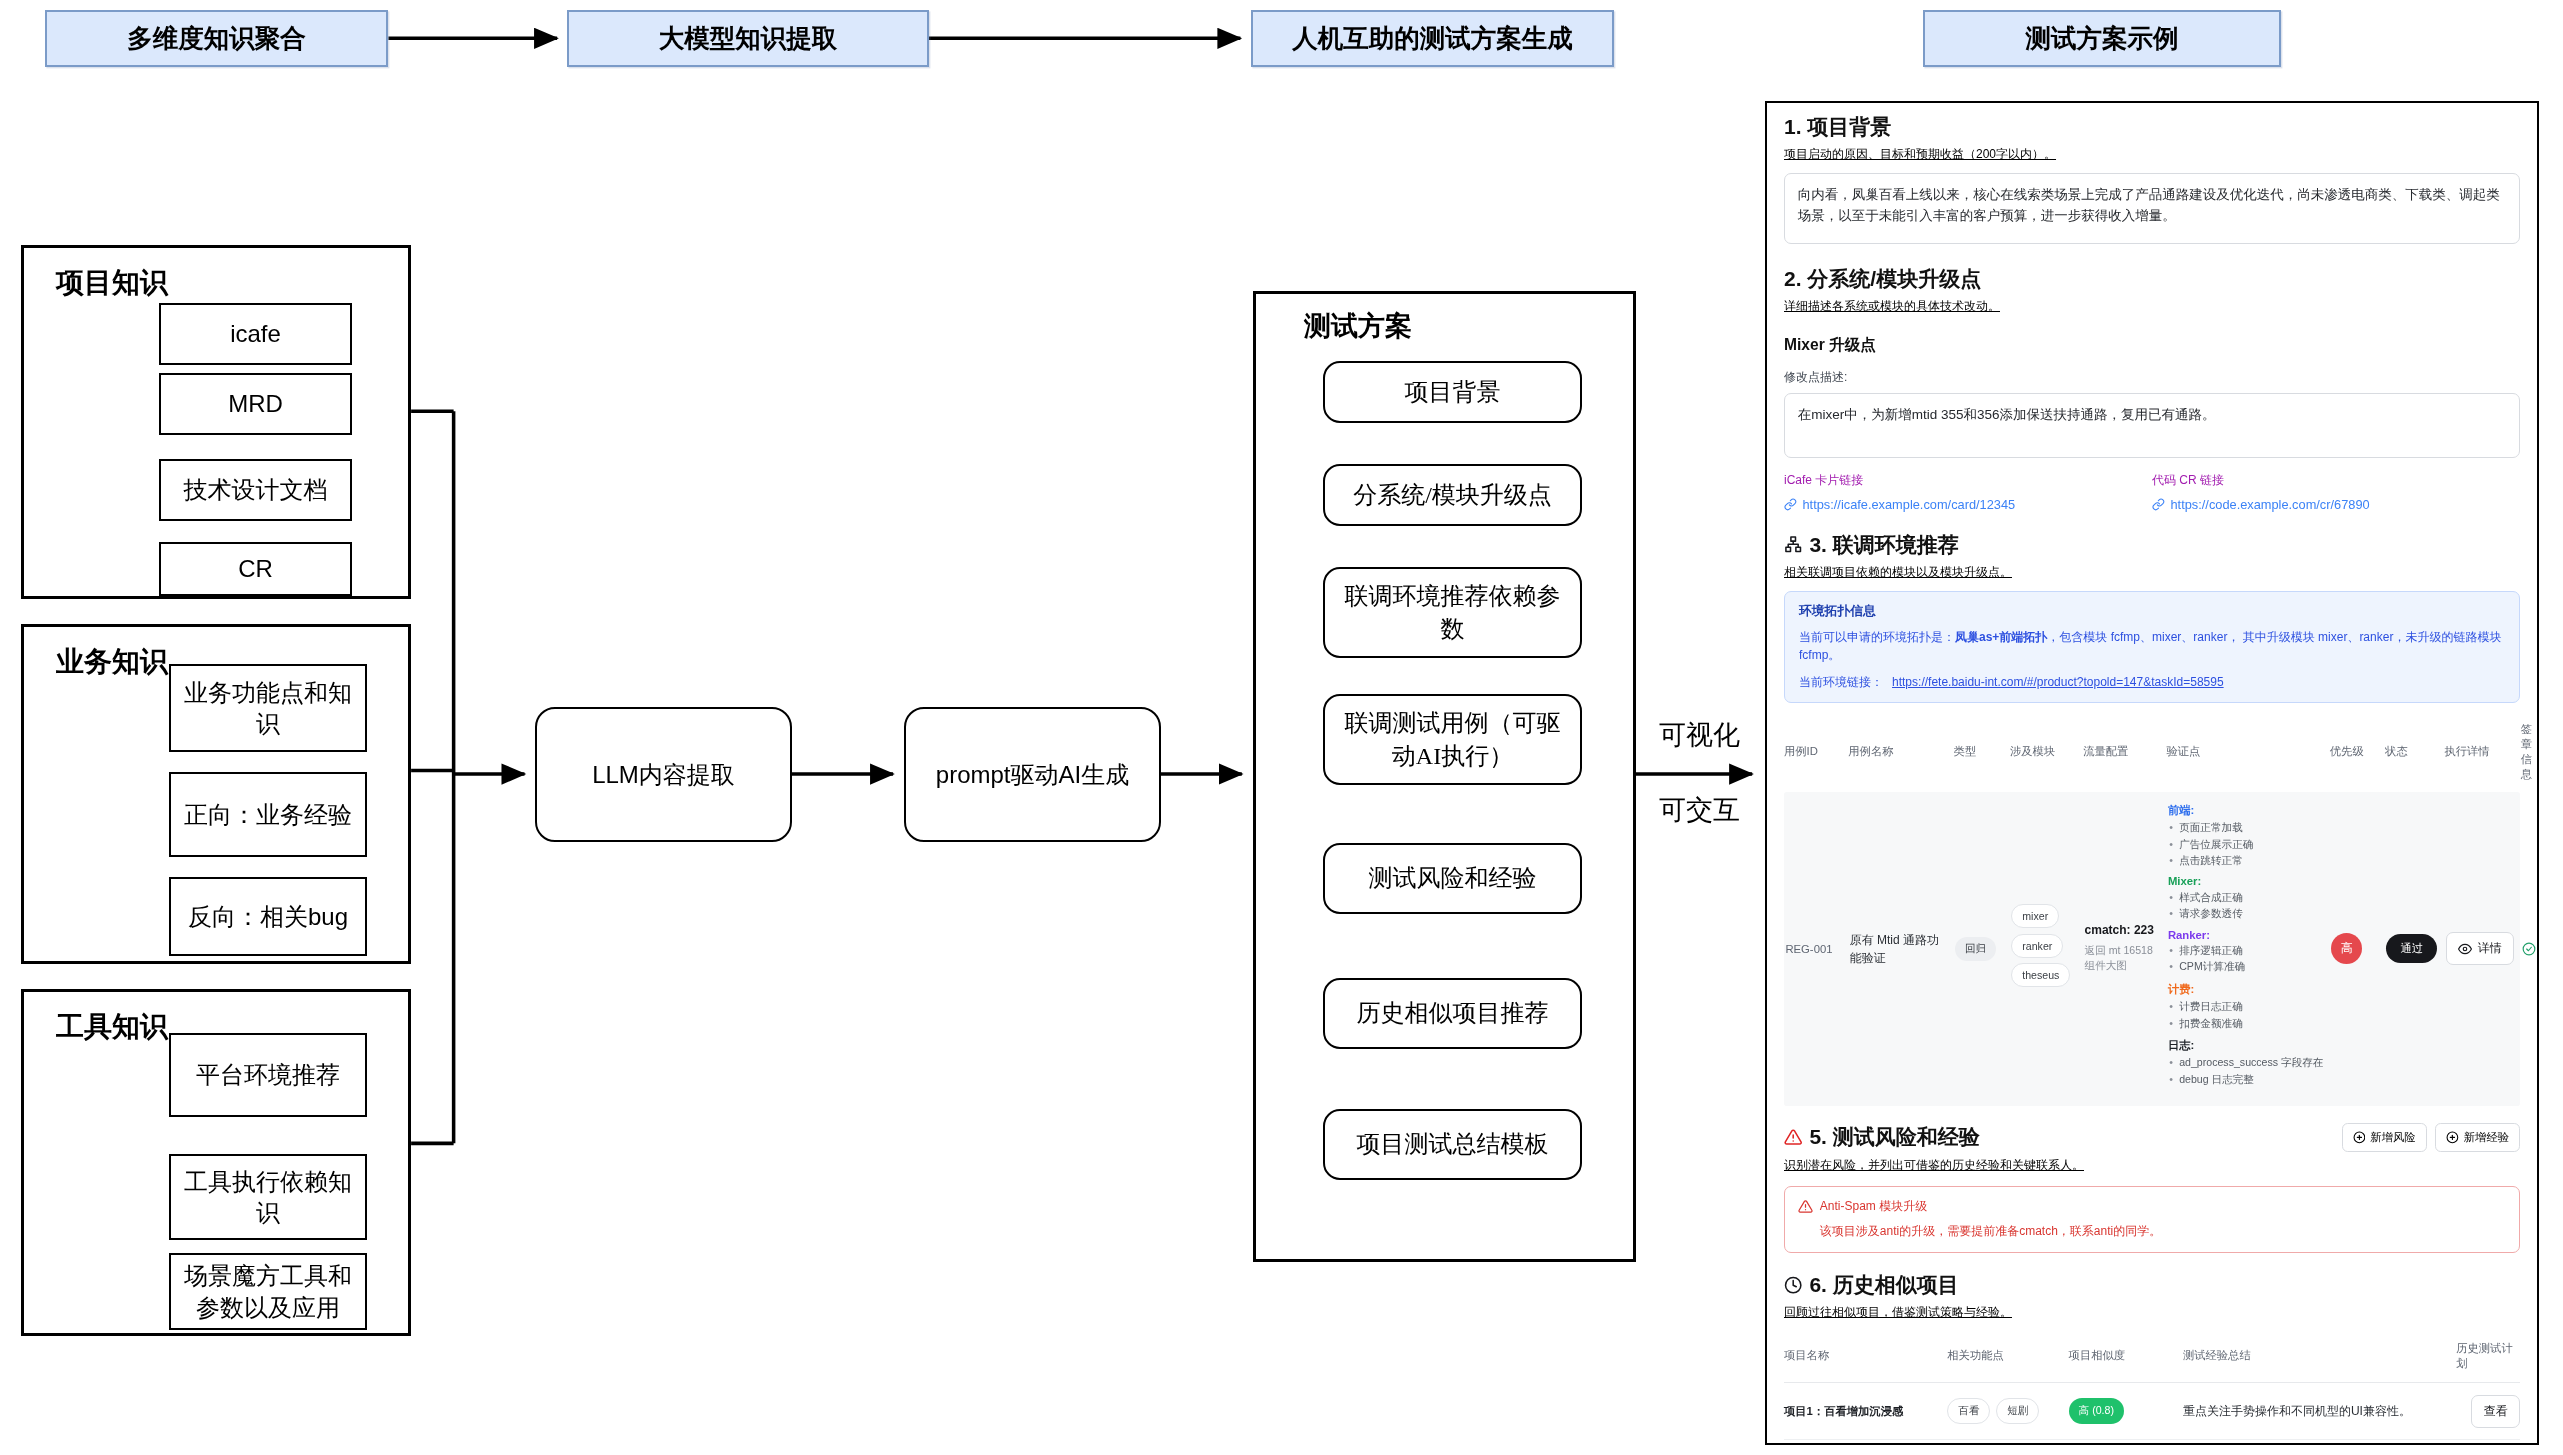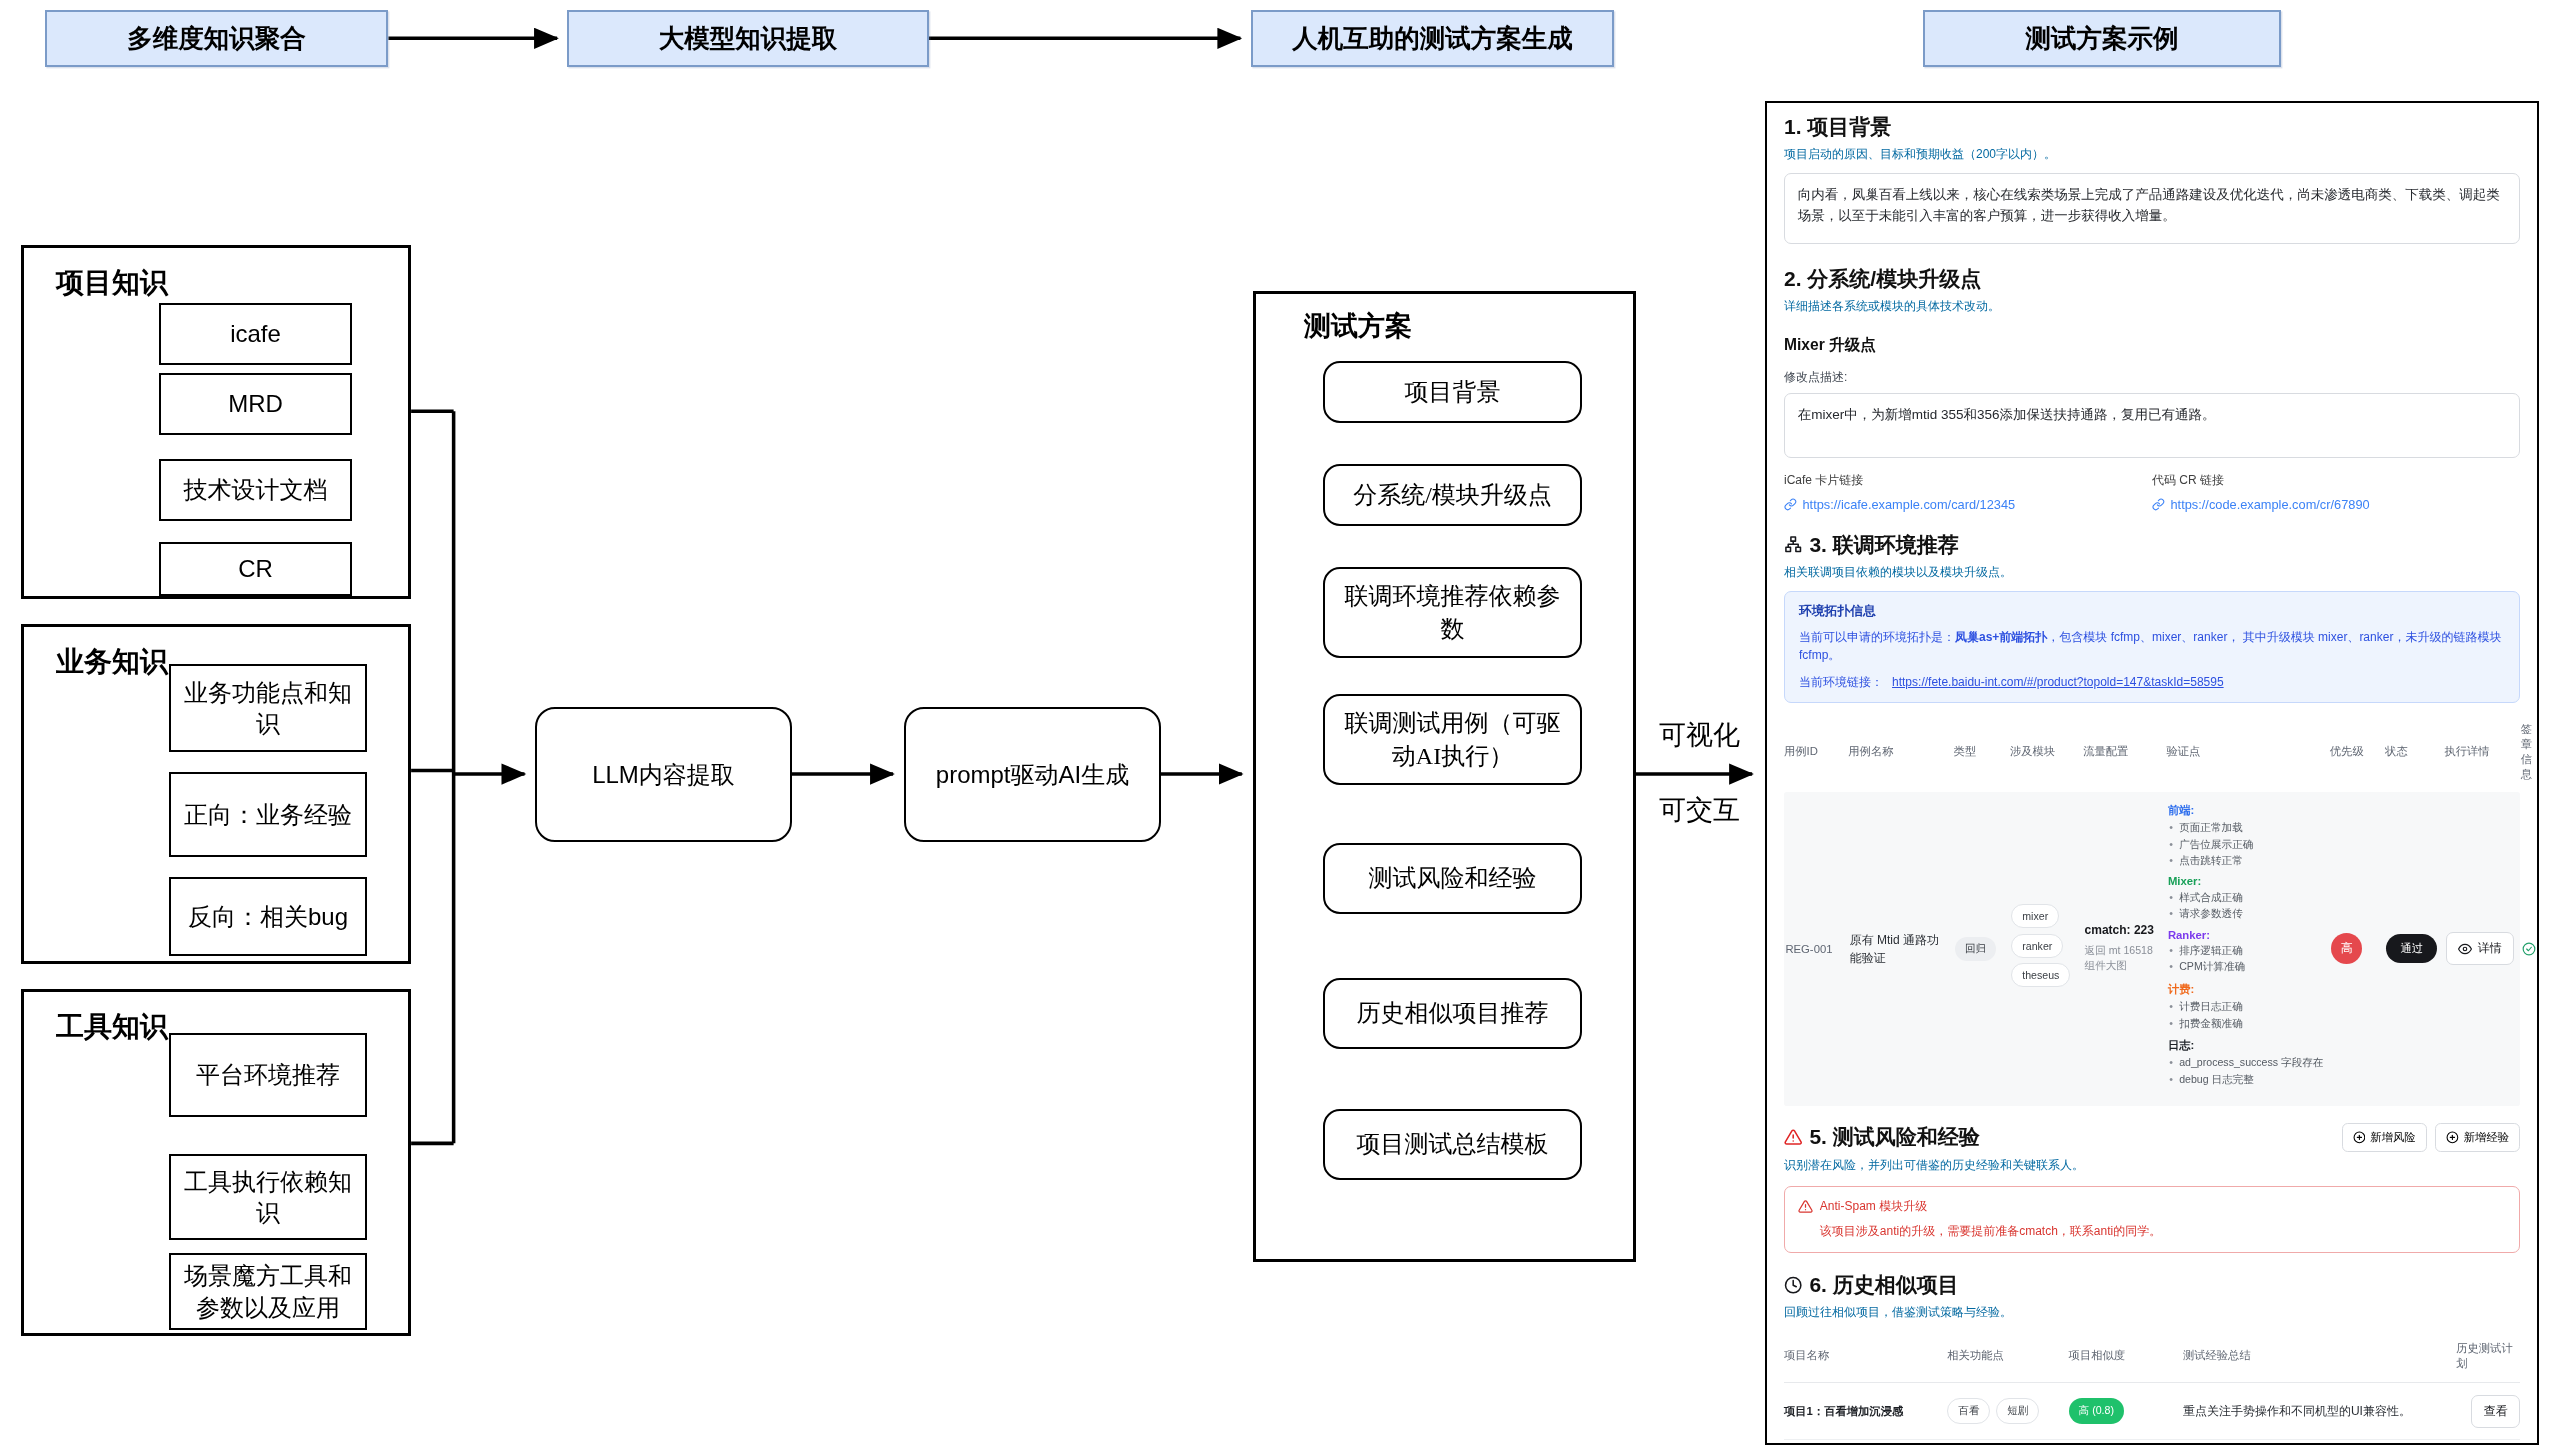--- a/index.html
+++ b/index.html
@@ -48,28 +48,28 @@
   .pi6 { top:815px;height:71px; }
 
   .arrowlabel { position:absolute; left:1643px; width:113px; text-align:center;
                 font-size:27px; color:#000; }
   .al0 { top:717px; } .al1 { top:792px; }
 
   
   .panel { position:absolute; left:1765px; top:101px; width:774px; height:1344px;
            border:2.8px solid #000; background:#fff; padding:10px 17px 7px; overflow:hidden; }
   .sec-title { font-size:21px; font-weight:bold; color:#111; display:flex; align-items:center; gap:7px; }
-  .sec-sub { font-size:12px; color:#0369a1; margin-top:5px; }
+  .sec-sub { font-size:12px; color:#000000; margin-top:5px;text-decoration:underline; }
   .fieldbox { border:1.4px solid #d8dbe0; border-radius:7px; padding:11.3px 12.8px; font-size:13.5px;
               color:#26292e; margin-top:10px; line-height:1.5; }
   .h3 { font-size:15.6px; font-weight:bold; margin-top:20px; color:#111; }
   .minilabel { font-size:12px; color:#3f4650; margin-top:12.8px; }
   .links-row { display:flex; margin-top:14px; }
   .linkcol { width:50%; }
-  .linkcol .llabel { font-size:12px; color:#404040; }
+  .linkcol .llabel { font-size:12px; color:#a21caf; }
   .linkcol .lurl { margin-top:8.5px; font-size:12.8px; color:#3b82f6; display:flex; align-items:center; gap:5.7px; cursor:pointer; }
   .icon { flex:0 0 auto; display:inline-flex; }
 
   .topo { background:#eef4fe; border:1.4px solid #c6d8fb; border-radius:7px; padding:11.3px 14px; margin-top:10px; }
   .topo-title { font-size:12.8px; font-weight:bold; color:#1e3fae; }
   .topo-line { font-size:12px; color:#2d50e0; margin-top:8.5px; line-height:1.5; }
   .topo-line b { font-weight:bold; }
   .topo-link { text-decoration:underline; cursor:pointer; margin-left:5.7px; }
 
   .casetable { margin-top:14px; }

